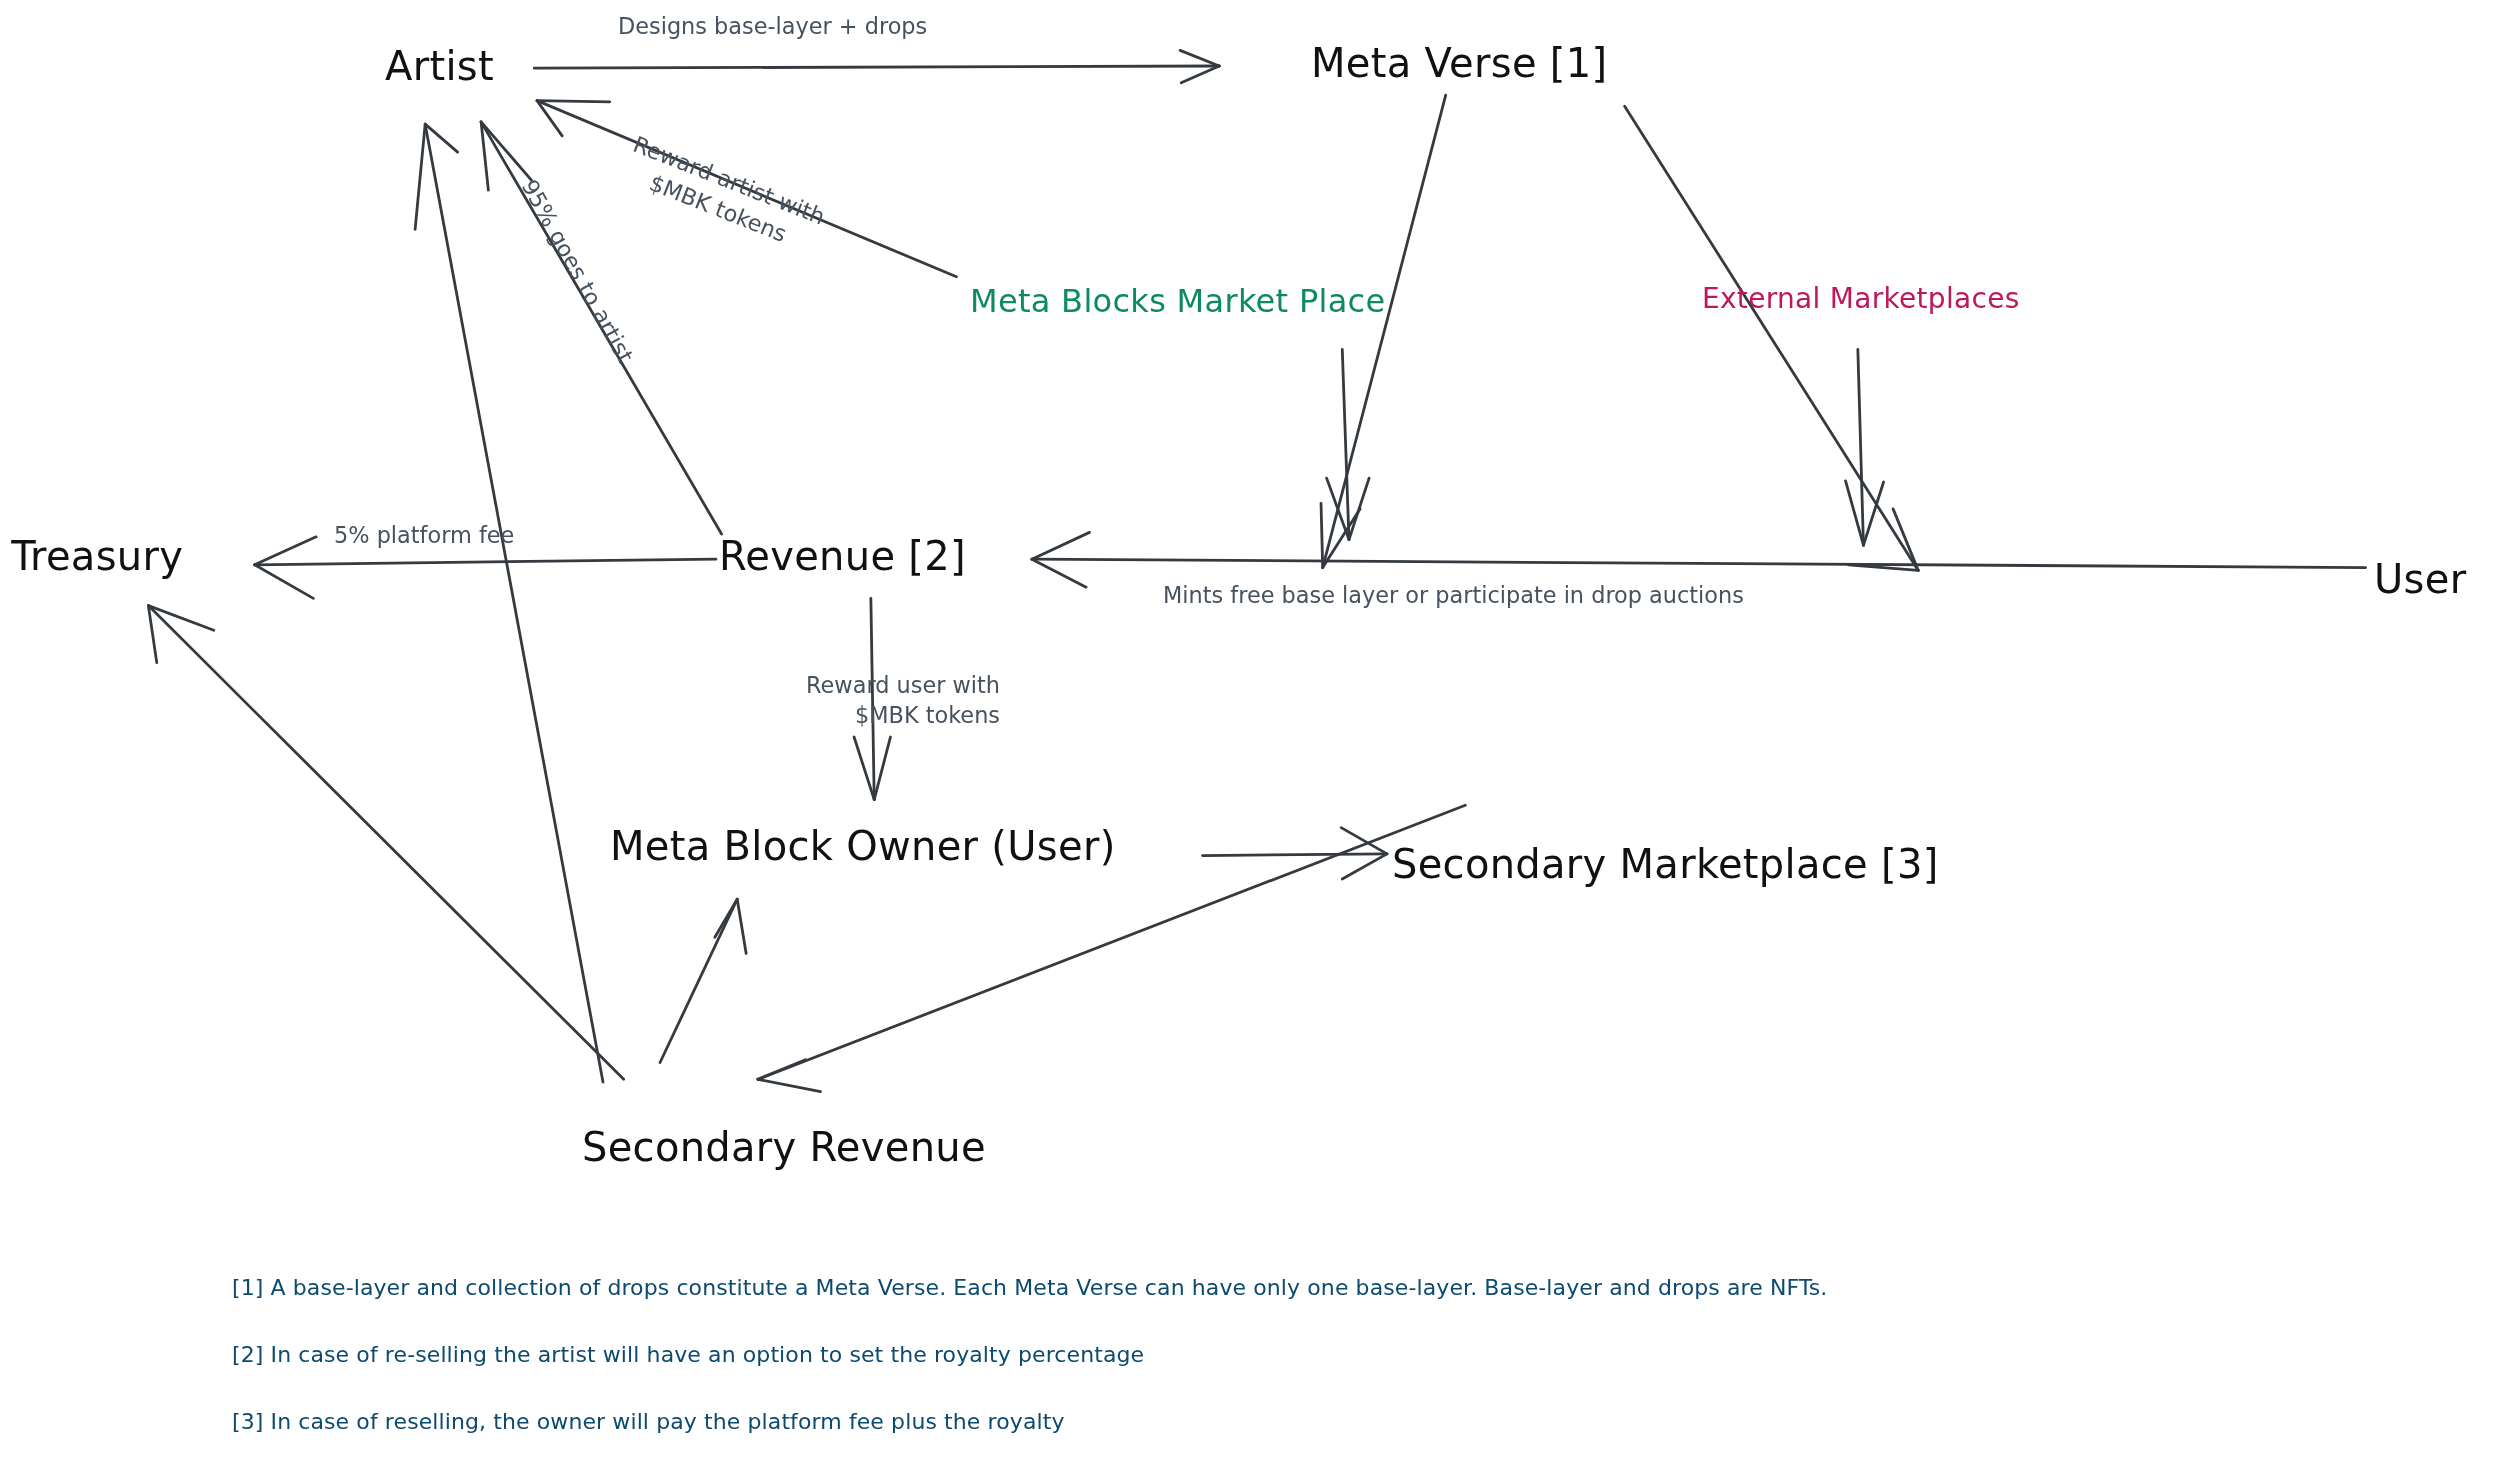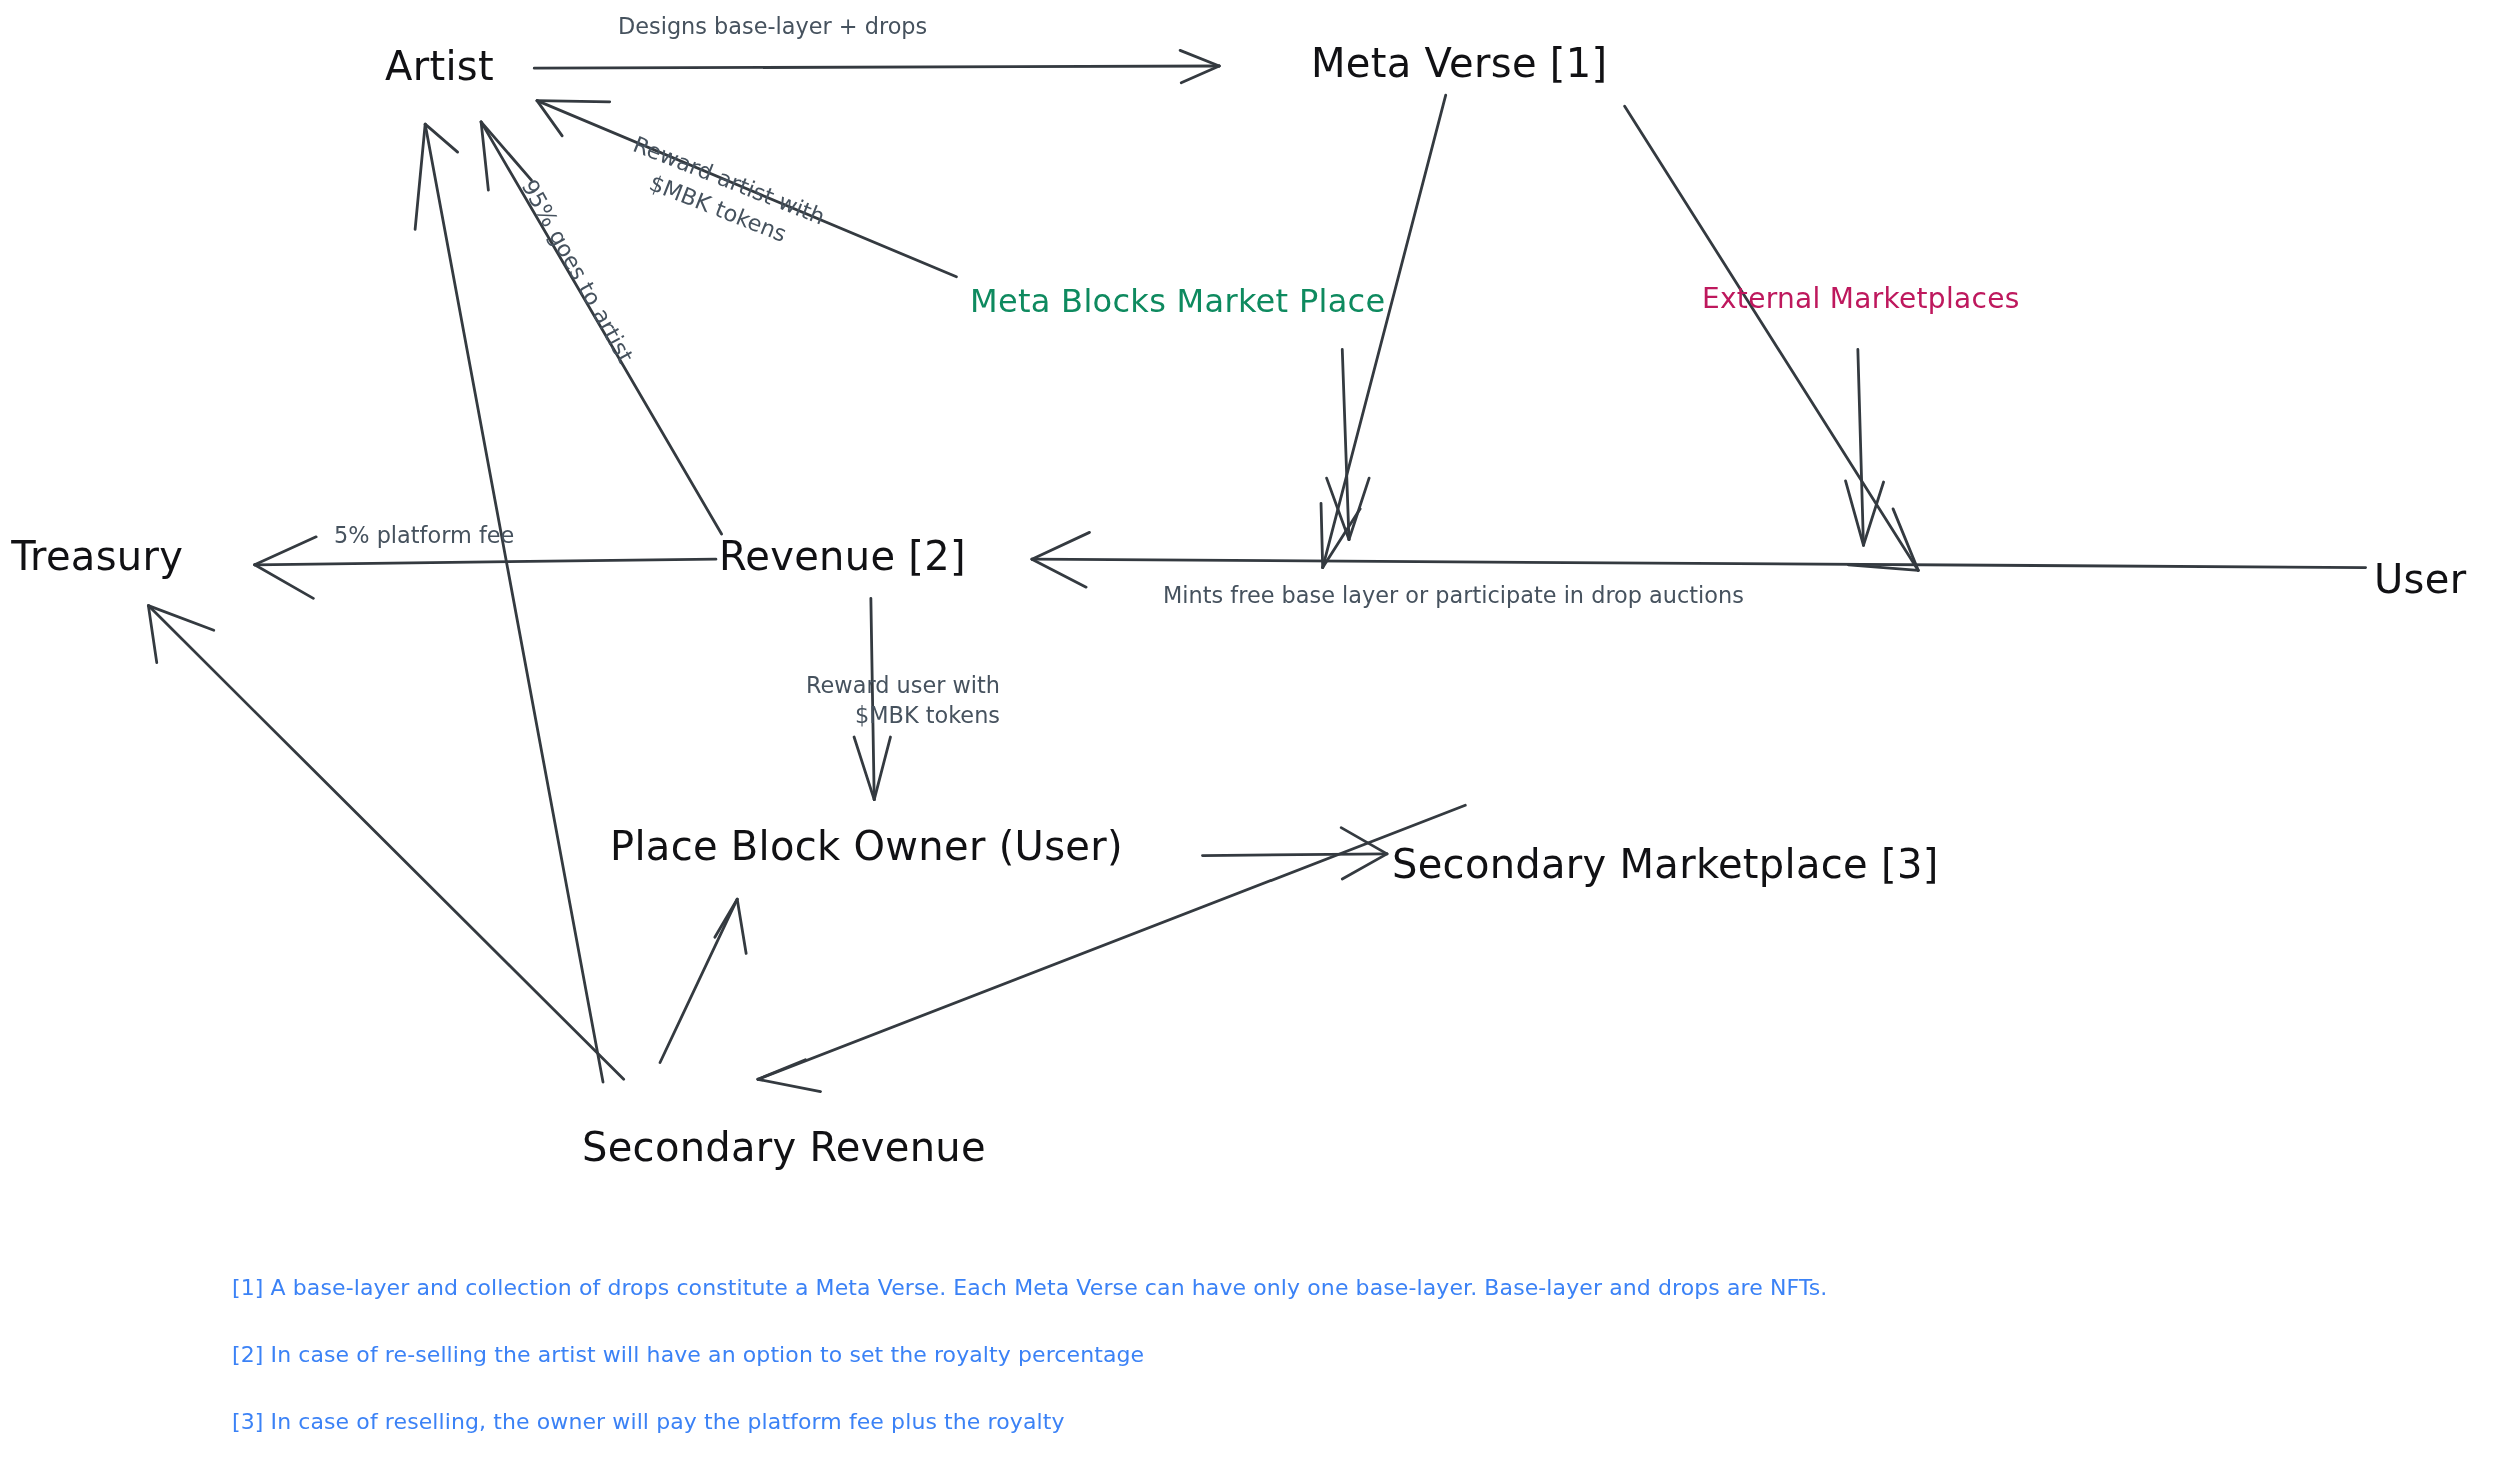--- a/index.html
+++ b/index.html
@@ -48,21 +48,21 @@
     text-align: center;
   }
   .edge-label.rot-desc  { transform: rotate(21.5deg); transform-origin: left top; }
   .edge-label.rot-steep { transform: rotate(61deg);  transform-origin: left top; }
 
   .footnote {
     position: absolute;
     white-space: nowrap;
     font-family: "DejaVu Sans", sans-serif;
     font-size: 22px;
-    color: #3b82f6;
+    color: #0c4a6e;
     letter-spacing: 0.1px;
   }
 </style>
 </head>
 <body>
 
 <div id="canvas">
 
   <svg id="edges" viewBox="0 0 4470 2652" xmlns="http://www.w3.org/2000/svg">
     <g fill="none" stroke="#343a40" stroke-width="5" stroke-linecap="round" stroke-linejoin="round">
@@ -167,21 +167,21 @@
   <div class="node node-green" style="left:970px; top:282px;">Meta Blocks Market Place</div>
 
   <div class="node node-blue" style="left:1702px; top:282px;">External Marketplaces</div>
 
   <div class="node node-main" style="left:11.2px; top:525px;">Treasury</div>
 
   <div class="node node-main" style="left:719px; top:525px;">Revenue [2]</div>
 
   <div class="node node-main" style="left:2374px; top:548px;">User</div>
 
-  <div class="node node-main" style="left:610px; top:815px;">Place Block Owner (User)</div>
+  <div class="node node-main" style="left:610px; top:815px;">Meta Block Owner (User)</div>
 
   <div class="node node-main" style="left:1392px; top:833px;">Secondary Marketplace [3]</div>
 
   <div class="node node-main" style="left:582px; top:1116px;">Secondary Revenue</div>
 
   <div class="edge-label" style="left:618px; top:11.2px;">Designs base-layer + drops</div>
 
   <div class="edge-label rot-desc" style="left:640px; top:129px;">Reward artist with
 $MBK tokens</div>
 

